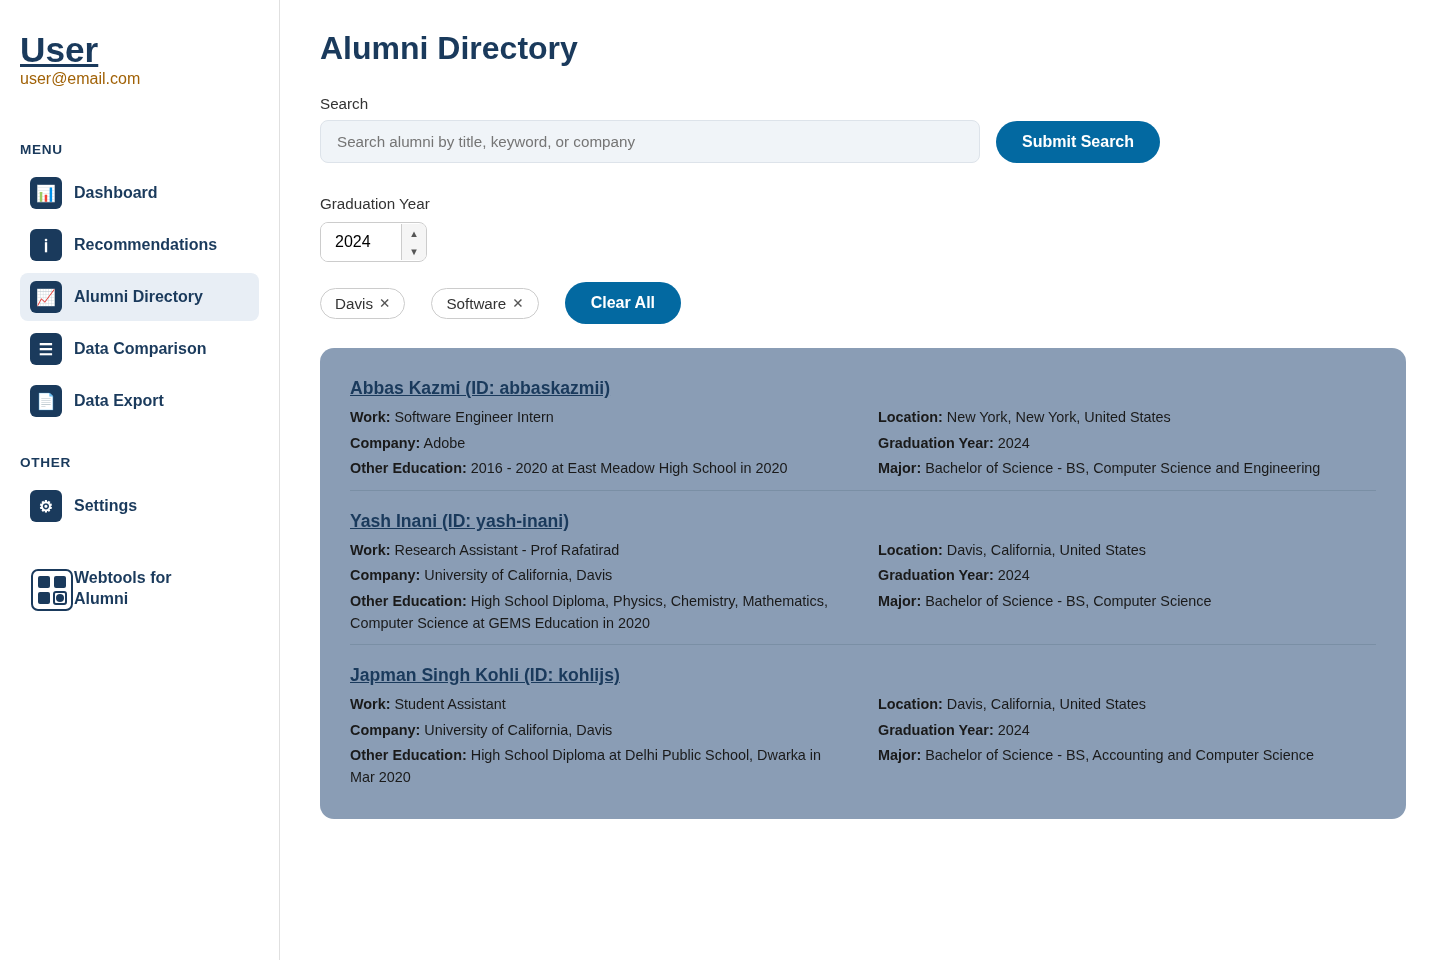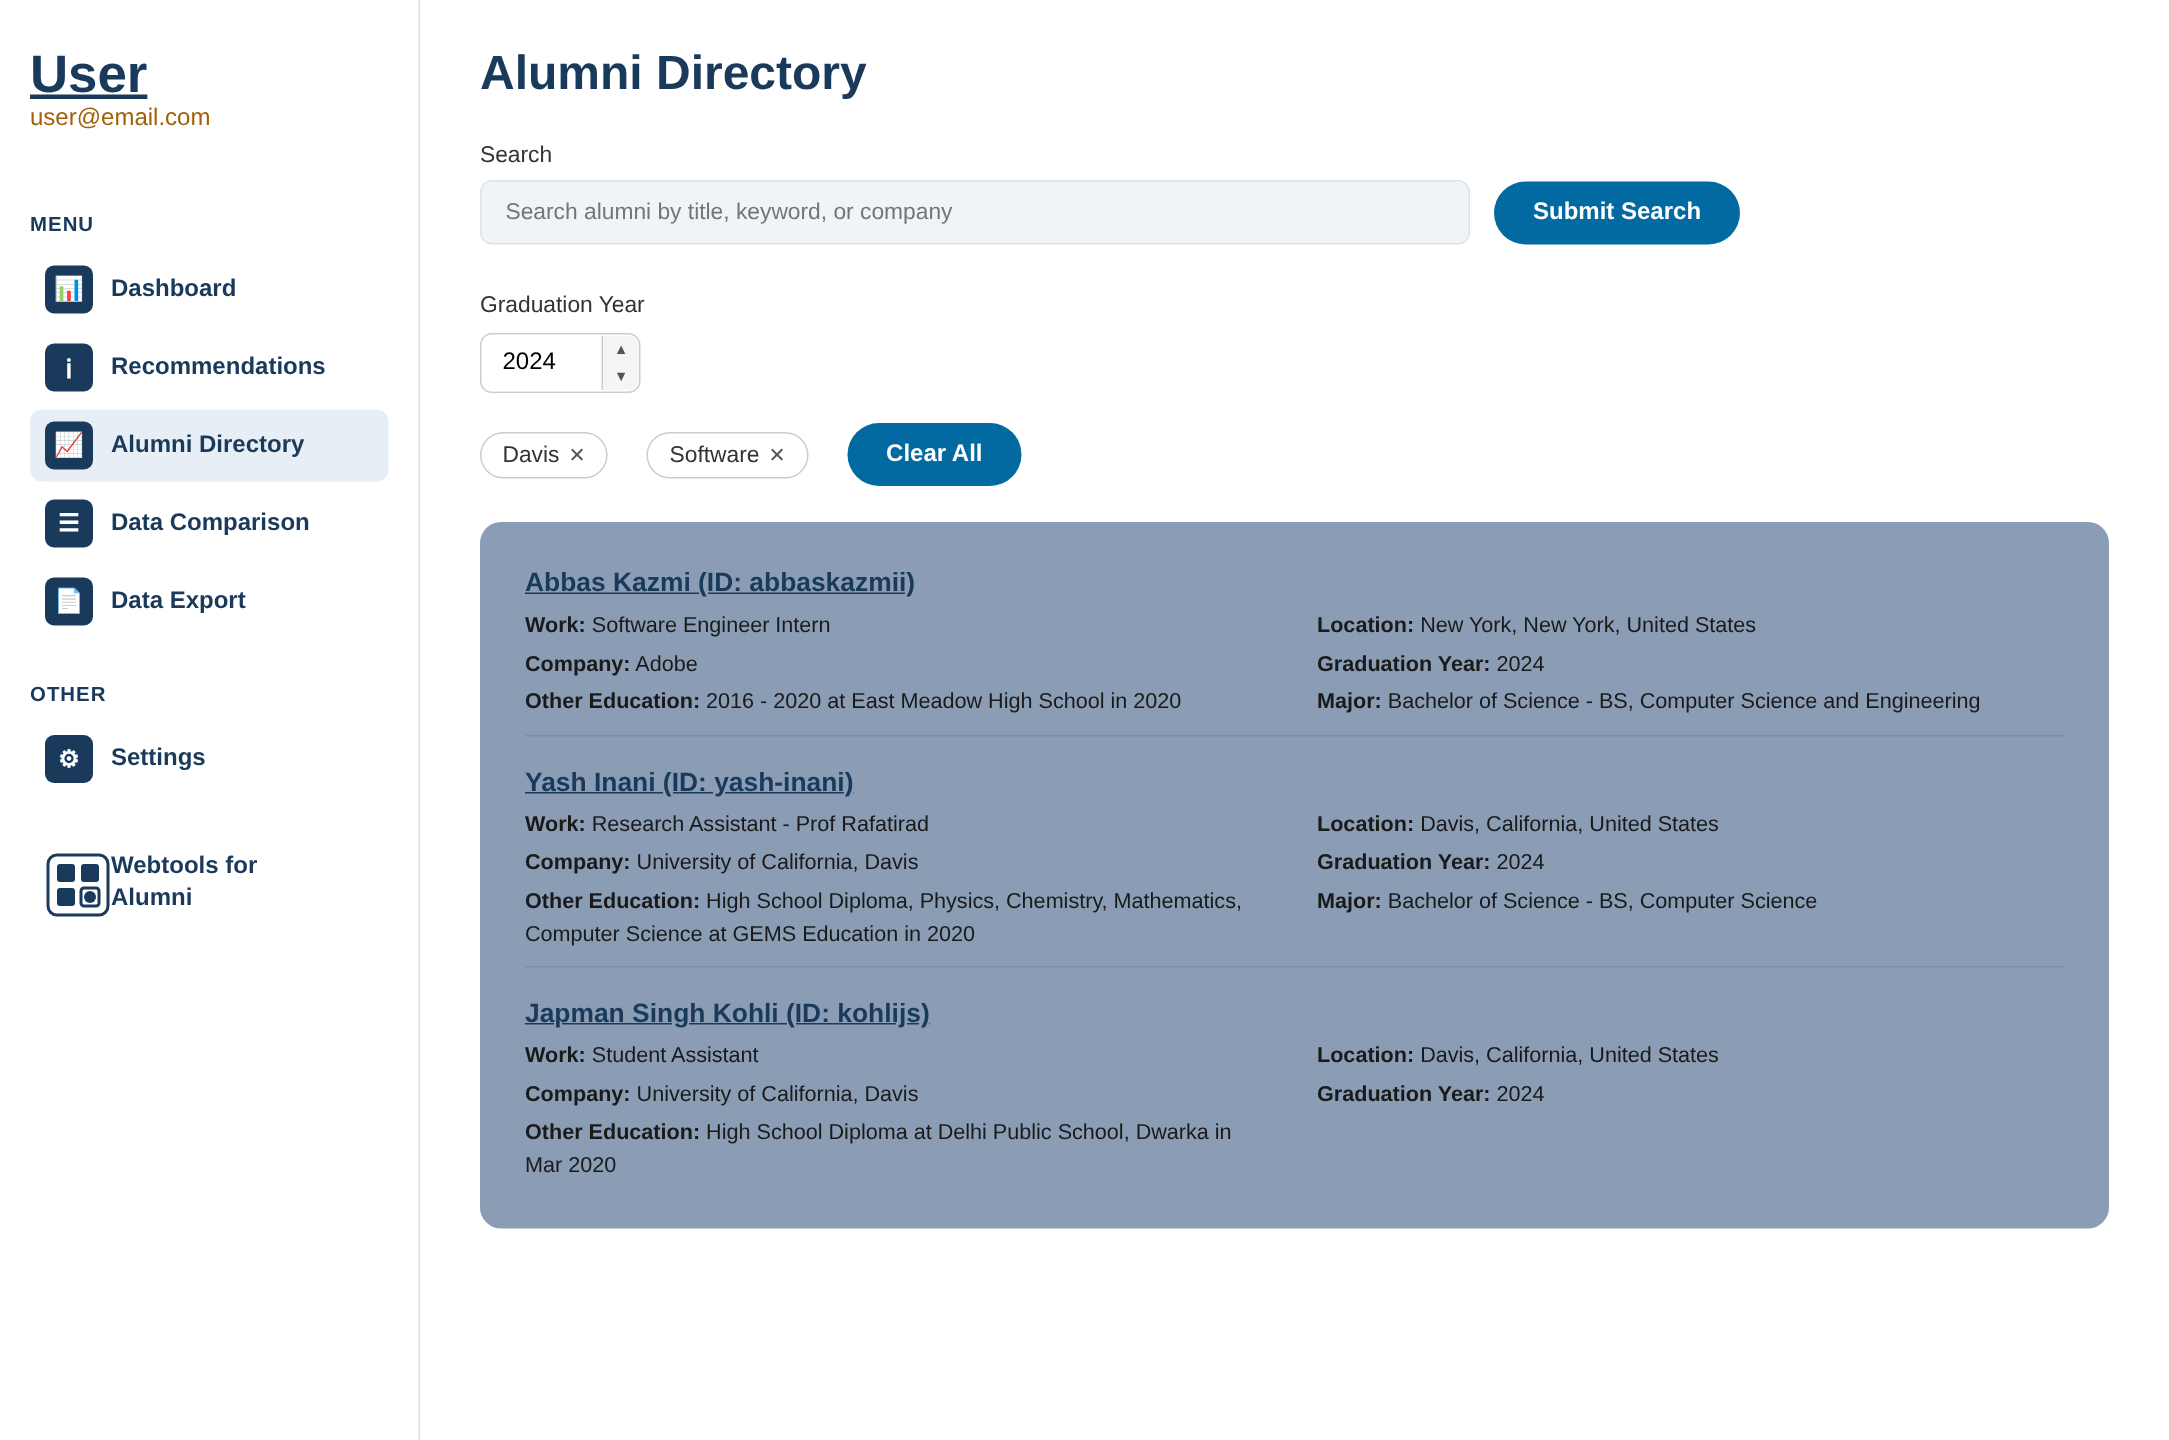--- a/index.html
+++ b/index.html
@@ -392,17 +392,20 @@
         </div>
         <div class="alumni-field">
           <strong>Company:</strong> <span>University of California, Davis</span>
         </div>
         <div class="alumni-field">
           <strong>Graduation Year:</strong> <span>2024</span>
         </div>
         <div class="alumni-field">
           <strong>Other Education:</strong> <span>High School Diploma at Delhi Public School, Dwarka in Mar 2020</span>
         </div>
+        <div class="alumni-field">
+          <strong>Major:</strong> <span>Bachelor of Science - BS, Accounting and Computer Science</span>
+        </div>
       </div>
     </div>
 
   </div>
 </main>
 
 </body></html>

